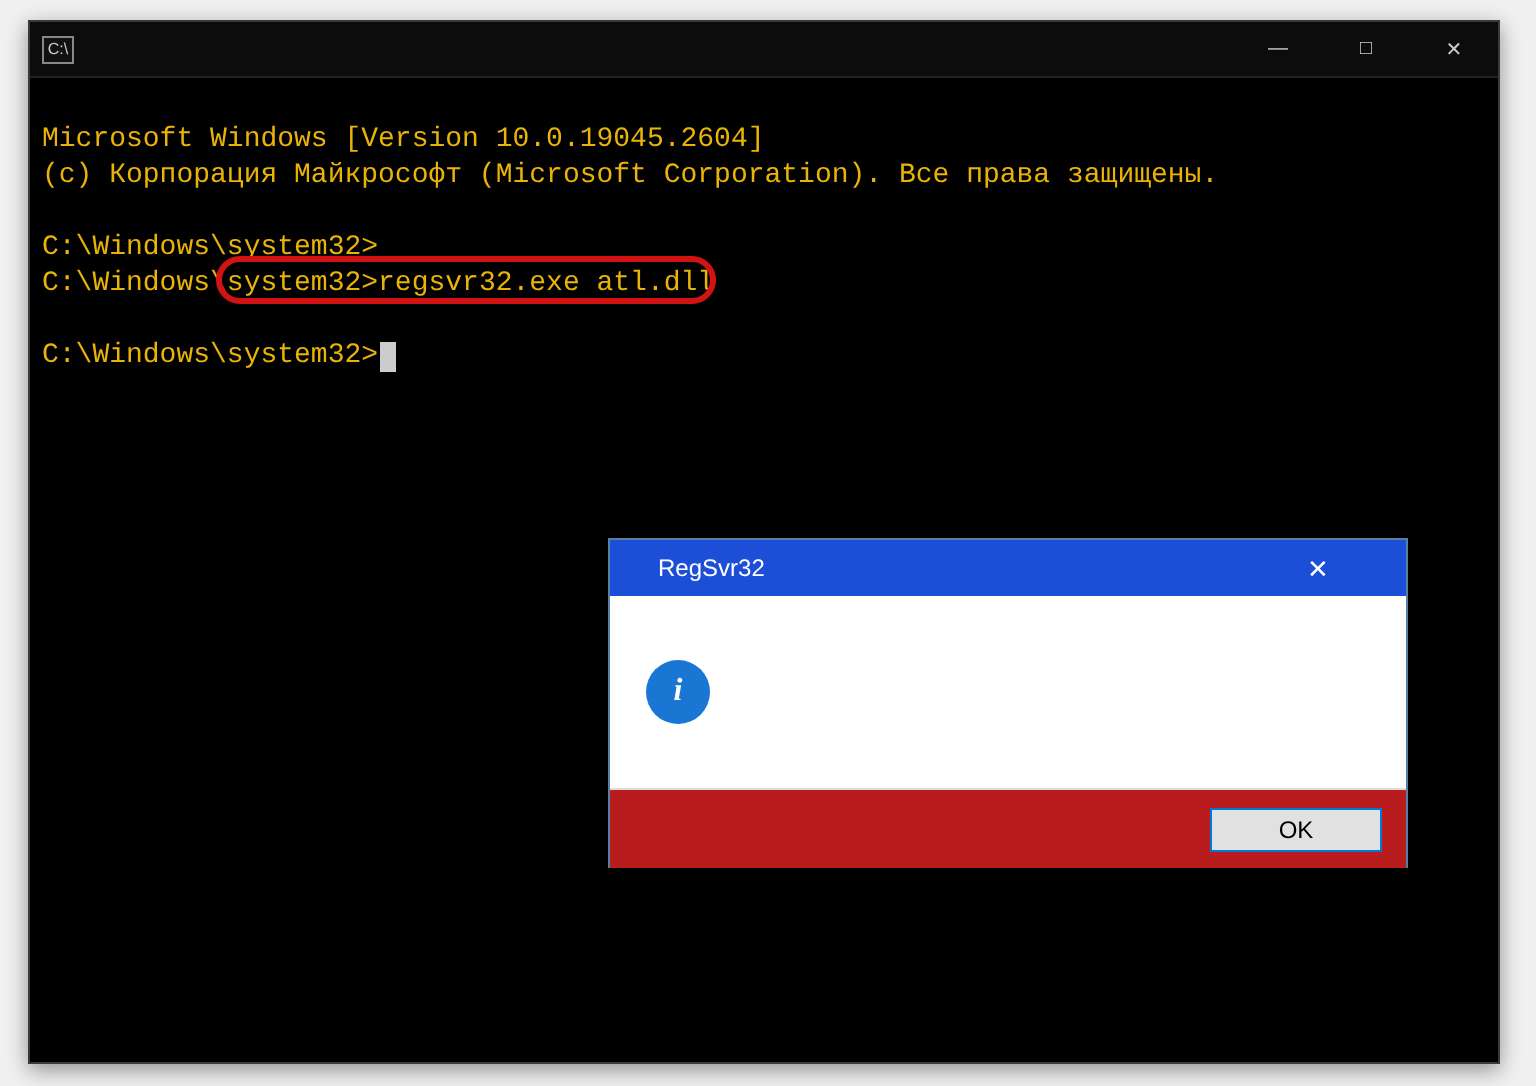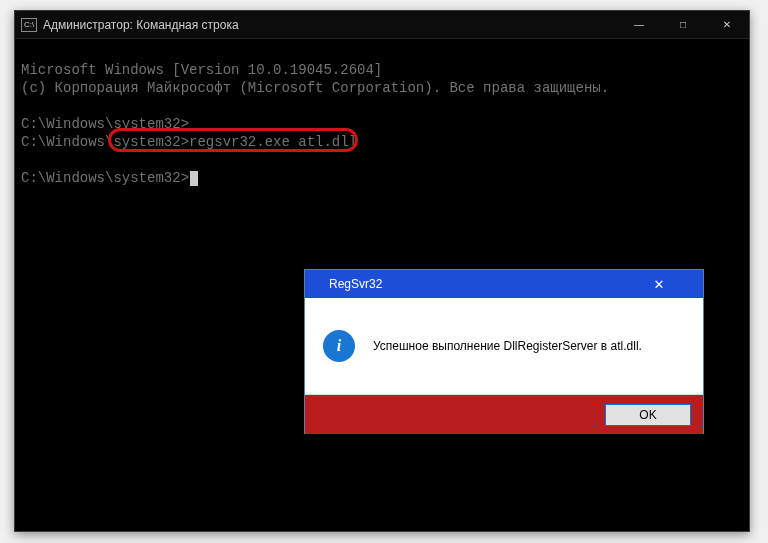--- a/index.html
+++ b/index.html
@@ -54,21 +54,21 @@
     width: 44px;
     display: flex;
     align-items: center;
     justify-content: center;
     color: #ccc;
     font-size: 10px;
   }
 
   .console-body {
     padding: 4px 6px;
-    color: #737373;
+    color: #eab308;
     font-family: Consolas, "Courier New", monospace;
     font-size: 14px;
     line-height: 18px;
     white-space: pre;
   }
   .prompt-line { white-space: pre; }
   .cursor {
     display: inline-block;
     width: 8px;
     height: 15px;
@@ -163,21 +163,20 @@
     justify-content: center;
     cursor: pointer;
   }
 </style>
 </head>
 <body>
 
 <div class="console-window">
   <div class="console-titlebar">
     <div class="console-icon">C:\</div>
-    <span>Администратор: Командная строка</span>
     <div class="win-buttons">
       <div class="win-btn">
           <span>—</span>
         </div>
       <div class="win-btn">
           <span>□</span>
         </div>
       <div class="win-btn">
           <span>✕</span>
         </div>
@@ -200,20 +199,19 @@
   <div class="dialog-titlebar">
     <span>RegSvr32</span>
     <div class="dialog-close">
       <span>✕</span>
     </div>
   </div>
   <div class="dialog-body">
     <div class="info-icon">
         <span>i</span>
       </div>
-    <span>Успешное выполнение DllRegisterServer в atl.dll.</span>
   </div>
   <div class="dialog-footer">
     <div class="ok-btn">
       <span>OK</span>
     </div>
   </div>
 </div>
 
 </body></html>

